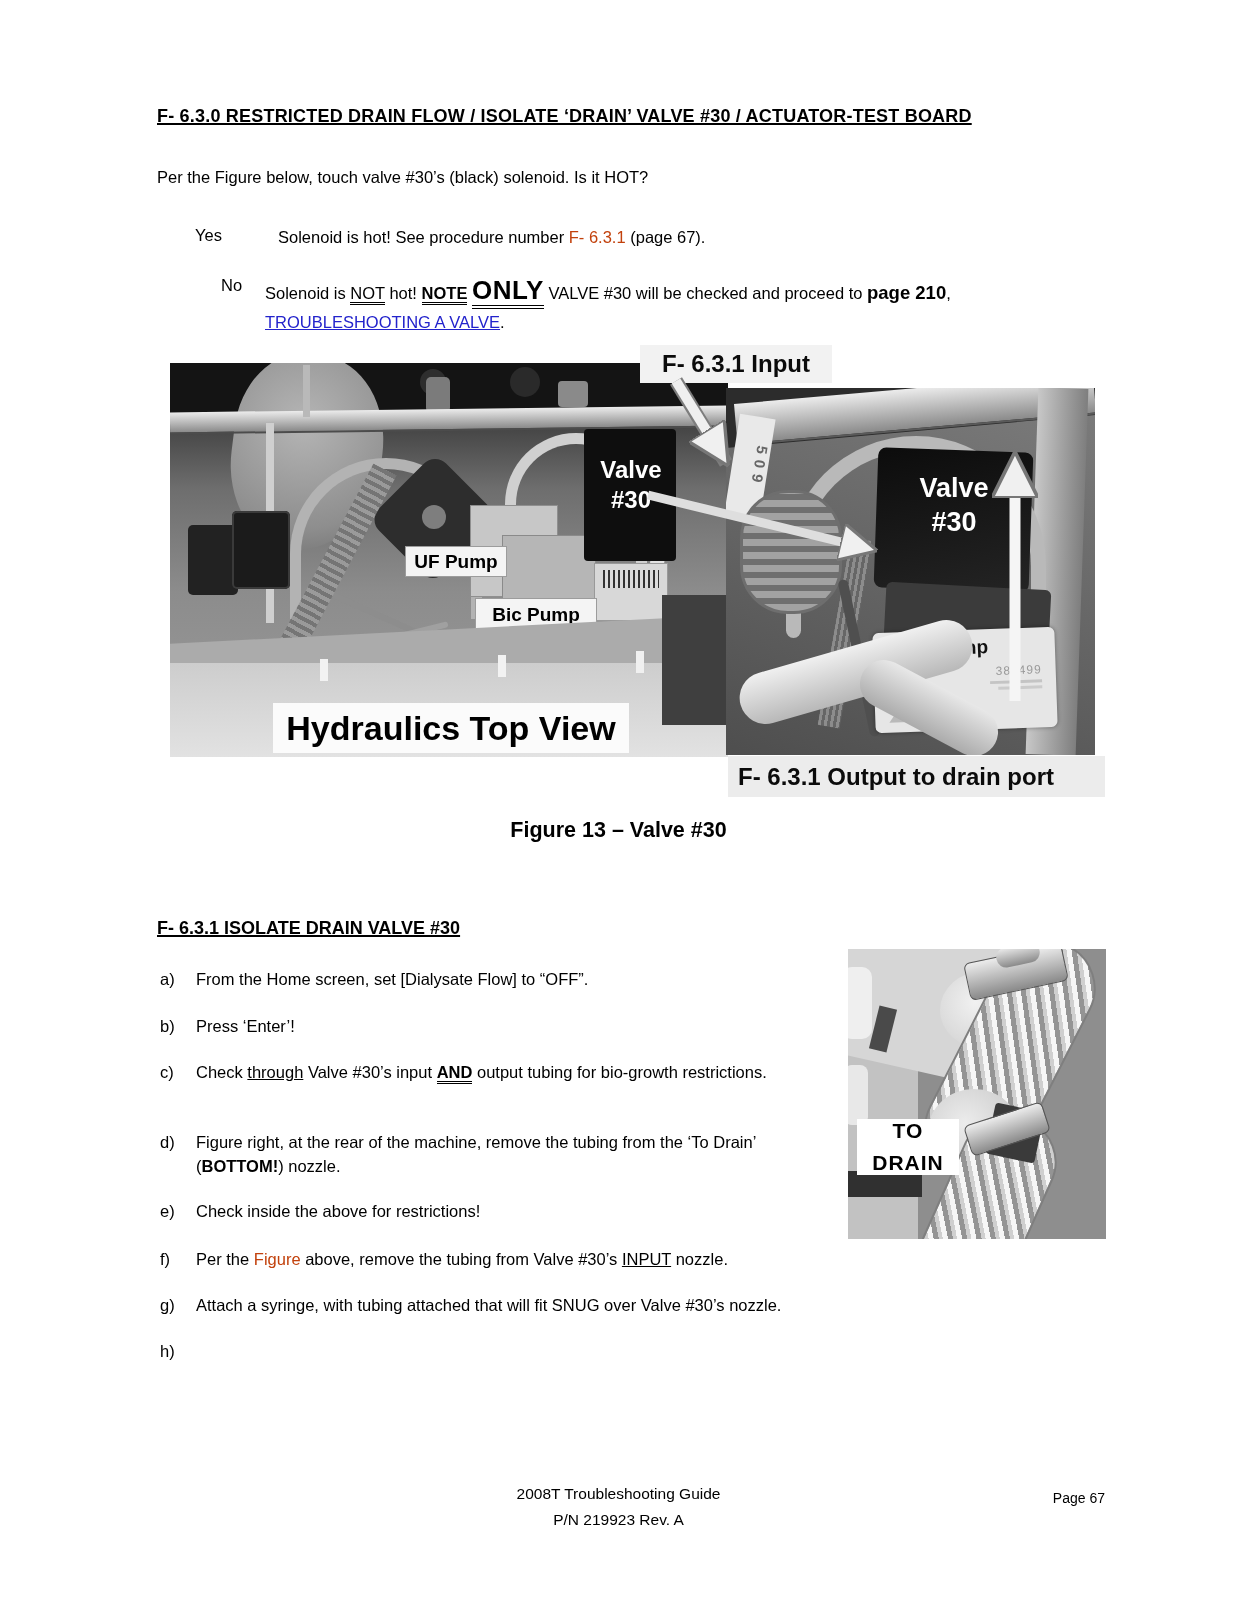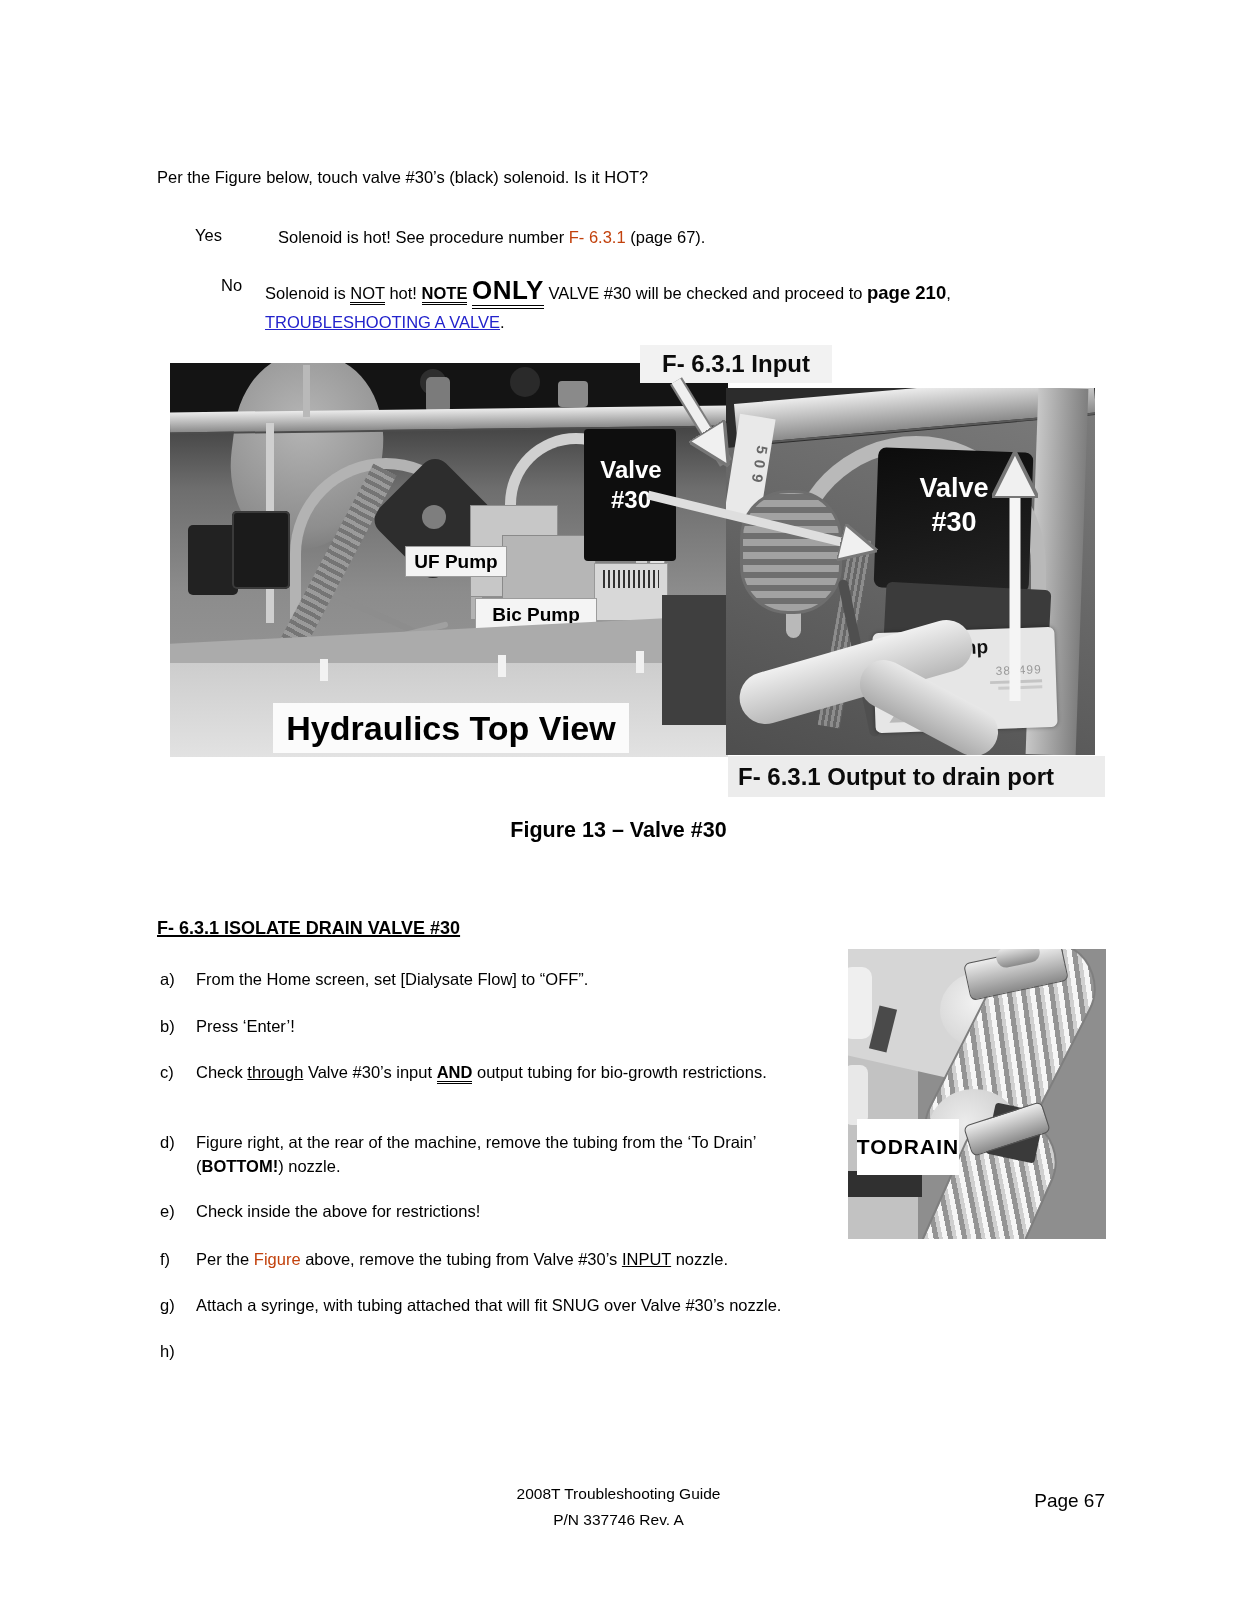--- a/index.html
+++ b/index.html
@@ -14,21 +14,21 @@
   .link{color:#c2410c;}
   .link-u{color:#2323cc;text-decoration:underline;}
   .u1{text-decoration:underline;}
   .dbl{border-bottom:3px double #000;}
   .bold{font-weight:bold;}
   .only{font-size:26px;font-weight:bold;border-bottom:4px double #000;letter-spacing:.5px;}
   .p210{font-size:18.5px;font-weight:bold;}
   .fig-caption{font-size:21.5px;font-weight:bold;text-align:center;width:1237px;}
   .h2{font-size:18px;font-weight:bold;}
   .footer-t{font-size:15.5px;line-height:1.65;text-align:center;width:1237px;}
-  .pageno{font-size:19px;}
+  .pageno{font-size:14px;}
   
   .figure{left:170px;top:345px;width:935px;height:452px;}
   .photo{overflow:hidden;background:#666;}
   .left-photo{left:0;top:18px;width:558px;height:394px;
       background:linear-gradient(180deg,#262626 0%,#3a3a3a 12%,#6e6e6e 32%,#8c8c8c 58%,#9d9d9d 100%);}
   .right-photo{left:556px;top:43px;width:369px;height:367px;
       background:linear-gradient(200deg,#7d7d7d,#4e4e4e);}
   .wlabel{background:#f4f4f4;border:1px solid #9c9c9c;color:#000000;font-weight:bold;
       display:flex;align-items:center;justify-content:center;}
   .banner{background:#f2f2f2;color:#0b0b0b;font-weight:bold;}
@@ -37,20 +37,23 @@
   .braid{background:repeating-linear-gradient(55deg,#f6f6f6 0 5px,#949494 5px 10px,#cfcfcf 10px 14px);
          border:2px solid #7f7f7f;}
   .metal{background:linear-gradient(180deg,#ececec,#8a8a8a);}
   svg{display:block;}
 </style>
 </head>
 <body>
 
 <div class="page">
 
+  <div class="abs h1" style="left:157px;top:106px;width:950px;">
+    <span class="u">F- 6.3.0 RESTRICTED DRAIN FLOW / ISOLATE ‘DRAIN’ VALVE #30 / ACTUATOR-TEST BOARD</span>
+  </div>
 
   <div class="abs body-t" style="left:157px;top:166px;width:760px;">Per the Figure below, touch valve #30’s (black) solenoid. Is it HOT?</div>
 
   <div class="abs lbl-col" style="left:195px;top:226px;">Yes</div>
   <div class="abs body-t" style="left:278px;top:226px;width:760px;">
     <span>Solenoid is hot! See procedure number </span><span class="link">F- 6.3.1</span><span> (page 67).</span>
   </div>
 
   <div class="abs lbl-col" style="left:181px;top:276px;margin-left:40px;">No</div>
   <div class="abs body-t" style="left:265px;top:270px;width:830px;line-height:1.55;">
@@ -225,25 +228,25 @@
     <div class="abs" style="left:92px;top:22px;width:88px;height:78px;border-radius:50%;background:radial-gradient(circle at 40% 40%,#f1f1f1,#c9c9c9);"></div>
     <div class="abs braid" style="left:112px;top:-18px;width:96px;height:250px;border-radius:48px;transform:rotate(27deg);"></div>
     <div class="abs metal" style="left:118px;top:4px;width:98px;height:36px;border-radius:6px;transform:rotate(-12deg);border:1px solid #555;"></div>
     <div class="abs metal" style="left:148px;top:-4px;width:44px;height:20px;border-radius:10px;transform:rotate(-12deg);"></div>
 
     <div class="abs" style="left:80px;top:140px;width:92px;height:86px;border-radius:50%;background:radial-gradient(circle at 40% 40%,#ececec,#c2c2c2);"></div>
     <div class="abs braid" style="left:92px;top:162px;width:92px;height:190px;border-radius:46px;transform:rotate(24deg);"></div>
     <div class="abs" style="left:142px;top:158px;width:50px;height:52px;background:#3a3a3a;transform:rotate(12deg);border-radius:4px;"></div>
     <div class="abs metal" style="left:118px;top:164px;width:80px;height:30px;border-radius:6px;transform:rotate(-18deg);border:1px solid #555;"></div>
 
-    <div class="abs wlabel" style="left:9px;top:170px;width:102px;height:56px;border:none;background:#ffffff;flex-direction:row;line-height:1.12;font-size:21px;letter-spacing:1px;">
+    <div class="abs wlabel" style="left:9px;top:170px;width:102px;height:56px;border:none;background:#ffffff;flex-direction:column;line-height:1.12;font-size:21px;letter-spacing:1px;justify-content:space-between;">
       <span>TO</span>
       <span>DRAIN</span>
     </div>
   </div>
 
   <div class="abs footer-t" style="left:0;top:1481px;">
     <div>2008T Troubleshooting Guide</div>
-    <div>P/N 337746 Rev. A</div>
+    <div>P/N 219923 Rev. A</div>
   </div>
   <div class="abs pageno" style="right:132px;top:1490px;">Page 67</div>
 
 </div>
 
 </body></html>

